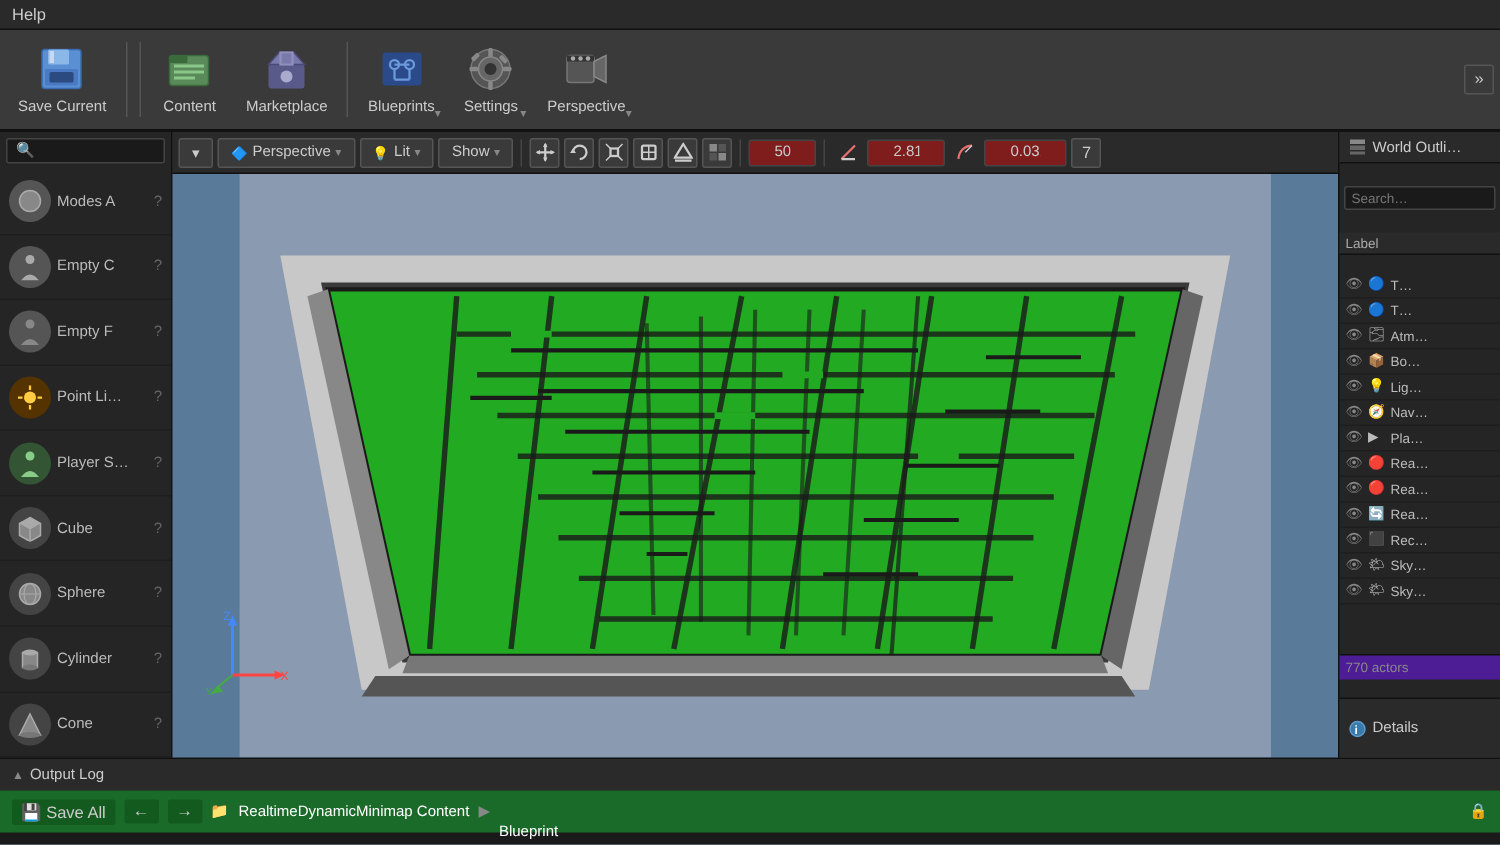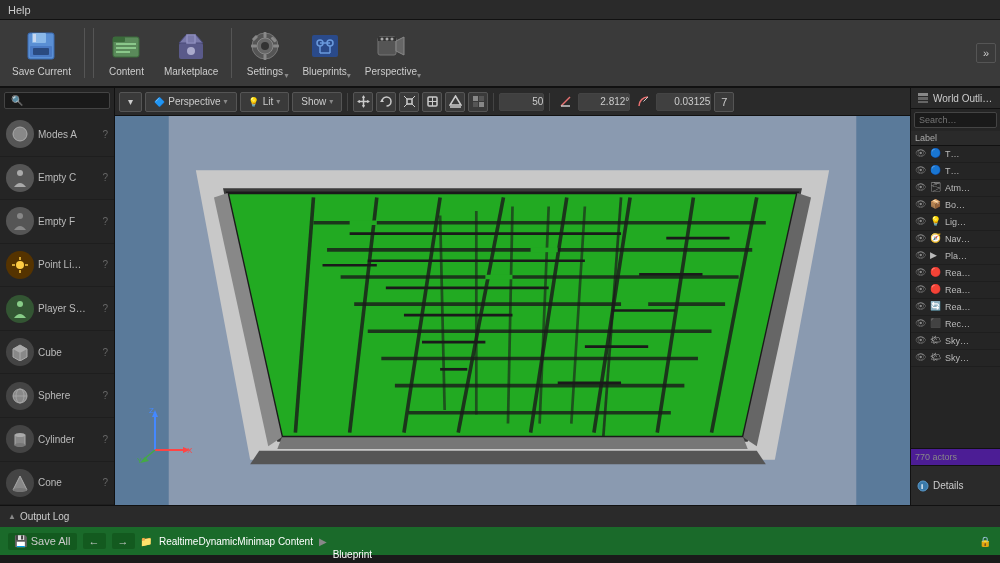--- a/index.html
+++ b/index.html
@@ -191,25 +191,26 @@
     #axes {
       position: absolute;
       bottom: 40px;
       left: 20px;
       width: 60px;
       height: 60px;
     }
 
     
     #right-panel {
-      width: 90px;
+      width: 108px;
       background: #252525;
       border-left: 1px solid #111;
       display: flex;
       flex-direction: column;
+      gap: 12px;
     }
     #world-outliner-header {
       background: #2a2a2a;
       padding: 4px 6px;
       font-size: 10px;
       color: #ccc;
       border-bottom: 1px solid #111;
       display: flex;
       align-items: center;
       gap: 4px;
@@ -296,25 +297,25 @@
       cursor: pointer;
       border-radius: 2px;
       font-size: 11px;
       text-align: center;
     }
     .breadcrumb-arrow { color: #888; }
     .lock-icon { margin-left: auto; color: #ccc; }
 
     
     .vp-num-input {
-      background: #404040;
+      background: #7f1d1d;
       border: 1px solid #444;
       border-radius: 2px;
       color: #ccc;
-      padding: 1px 0;
+      padding: 1px 16px;
       font-size: 10px;
       width: 45px;
       text-align: right;
       height: 18px;
     }
     .vp-icon-btn {
       background: #3a3a3a;
       border: 1px solid #555;
       border-radius: 2px;
       color: #ccc;
@@ -389,52 +390,52 @@
         <rect x="5" y="14" width="24" height="16" rx="2" fill="#5a5a8a"></rect>
         <path d="M5 14 L12 6 L22 6 L29 14 Z" fill="#7a7aaa" stroke="#4a4a7a" stroke-width="1"></path>
         <circle cx="17" cy="22" r="4" fill="#aaaacc"></circle>
         <rect x="13" y="6" width="8" height="8" fill="none" stroke="#9090c0" stroke-width="1.5"></rect>
       </svg>
     </div>
     <span>Marketplace</span>
   </div>
 
   <div class="toolbar-separator"></div>
-
-  <div class="toolbar-item with-arrow">
-    <div class="toolbar-icon">
-      <svg width="34" height="34" viewBox="0 0 34 34">
-        <circle cx="17" cy="17" r="13" fill="#555" stroke="#777" stroke-width="1"></circle>
-
-        <circle cx="17" cy="17" r="8" fill="#666" stroke="#888" stroke-width="1"></circle>
-        <circle cx="17" cy="17" r="4" fill="#333"></circle>
-        <rect x="15.5" y="3" width="3" height="6" rx="1" fill="#888"></rect>
-        <rect x="15.5" y="25" width="3" height="6" rx="1" fill="#888"></rect>
-        <rect x="3" y="15.5" width="6" height="3" rx="1" fill="#888"></rect>
-        <rect x="25" y="15.5" width="6" height="3" rx="1" fill="#888"></rect>
-        <rect x="6.5" y="6.5" width="3" height="6" rx="1" fill="#888" transform="rotate(45 8 8)"></rect>
-        <rect x="22.5" y="6.5" width="3" height="6" rx="1" fill="#888" transform="rotate(-45 26 8)"></rect>
-      </svg>
-    </div>
-    <span>Settings</span>
-  </div>
 
   <div class="toolbar-item with-arrow">
     <div class="toolbar-icon">
       <svg width="34" height="34" viewBox="0 0 34 34">
         <rect x="4" y="6" width="26" height="22" rx="2" fill="#2a4a8a"></rect>
         <circle cx="12" cy="14" r="3" fill="none" stroke="#6a9adc" stroke-width="1.5"></circle>
         <circle cx="22" cy="14" r="3" fill="none" stroke="#6a9adc" stroke-width="1.5"></circle>
         <line x1="12" y1="14" x2="22" y2="14" stroke="#6a9adc" stroke-width="1.5"></line>
         <line x1="12" y1="17" x2="12" y2="24" stroke="#6a9adc" stroke-width="1.5"></line>
         <line x1="22" y1="17" x2="22" y2="24" stroke="#6a9adc" stroke-width="1.5"></line>
         <line x1="12" y1="24" x2="22" y2="24" stroke="#6a9adc" stroke-width="1.5"></line>
       </svg>
     </div>
     <span>Blueprints</span>
+  </div>
+
+  <div class="toolbar-item with-arrow">
+    <div class="toolbar-icon">
+      <svg width="34" height="34" viewBox="0 0 34 34">
+        <circle cx="17" cy="17" r="13" fill="#555" stroke="#777" stroke-width="1"></circle>
+
+        <circle cx="17" cy="17" r="8" fill="#666" stroke="#888" stroke-width="1"></circle>
+        <circle cx="17" cy="17" r="4" fill="#333"></circle>
+        <rect x="15.5" y="3" width="3" height="6" rx="1" fill="#888"></rect>
+        <rect x="15.5" y="25" width="3" height="6" rx="1" fill="#888"></rect>
+        <rect x="3" y="15.5" width="6" height="3" rx="1" fill="#888"></rect>
+        <rect x="25" y="15.5" width="6" height="3" rx="1" fill="#888"></rect>
+        <rect x="6.5" y="6.5" width="3" height="6" rx="1" fill="#888" transform="rotate(45 8 8)"></rect>
+        <rect x="22.5" y="6.5" width="3" height="6" rx="1" fill="#888" transform="rotate(-45 26 8)"></rect>
+      </svg>
+    </div>
+    <span>Settings</span>
   </div>
 
   <div class="toolbar-item with-arrow">
     <div class="toolbar-icon">
       <svg width="34" height="34" viewBox="0 0 34 34">
         <rect x="4" y="8" width="18" height="18" rx="2" fill="#555" stroke="#777" stroke-width="1"></rect>
         <rect x="4" y="8" width="18" height="4" fill="#333"></rect>
         <polygon points="22,12 30,8 30,26 22,22" fill="#666" stroke="#888" stroke-width="1"></polygon>
         <circle cx="8" cy="10" r="1.5" fill="#aaa"></circle>
         <circle cx="13" cy="10" r="1.5" fill="#aaa"></circle>

